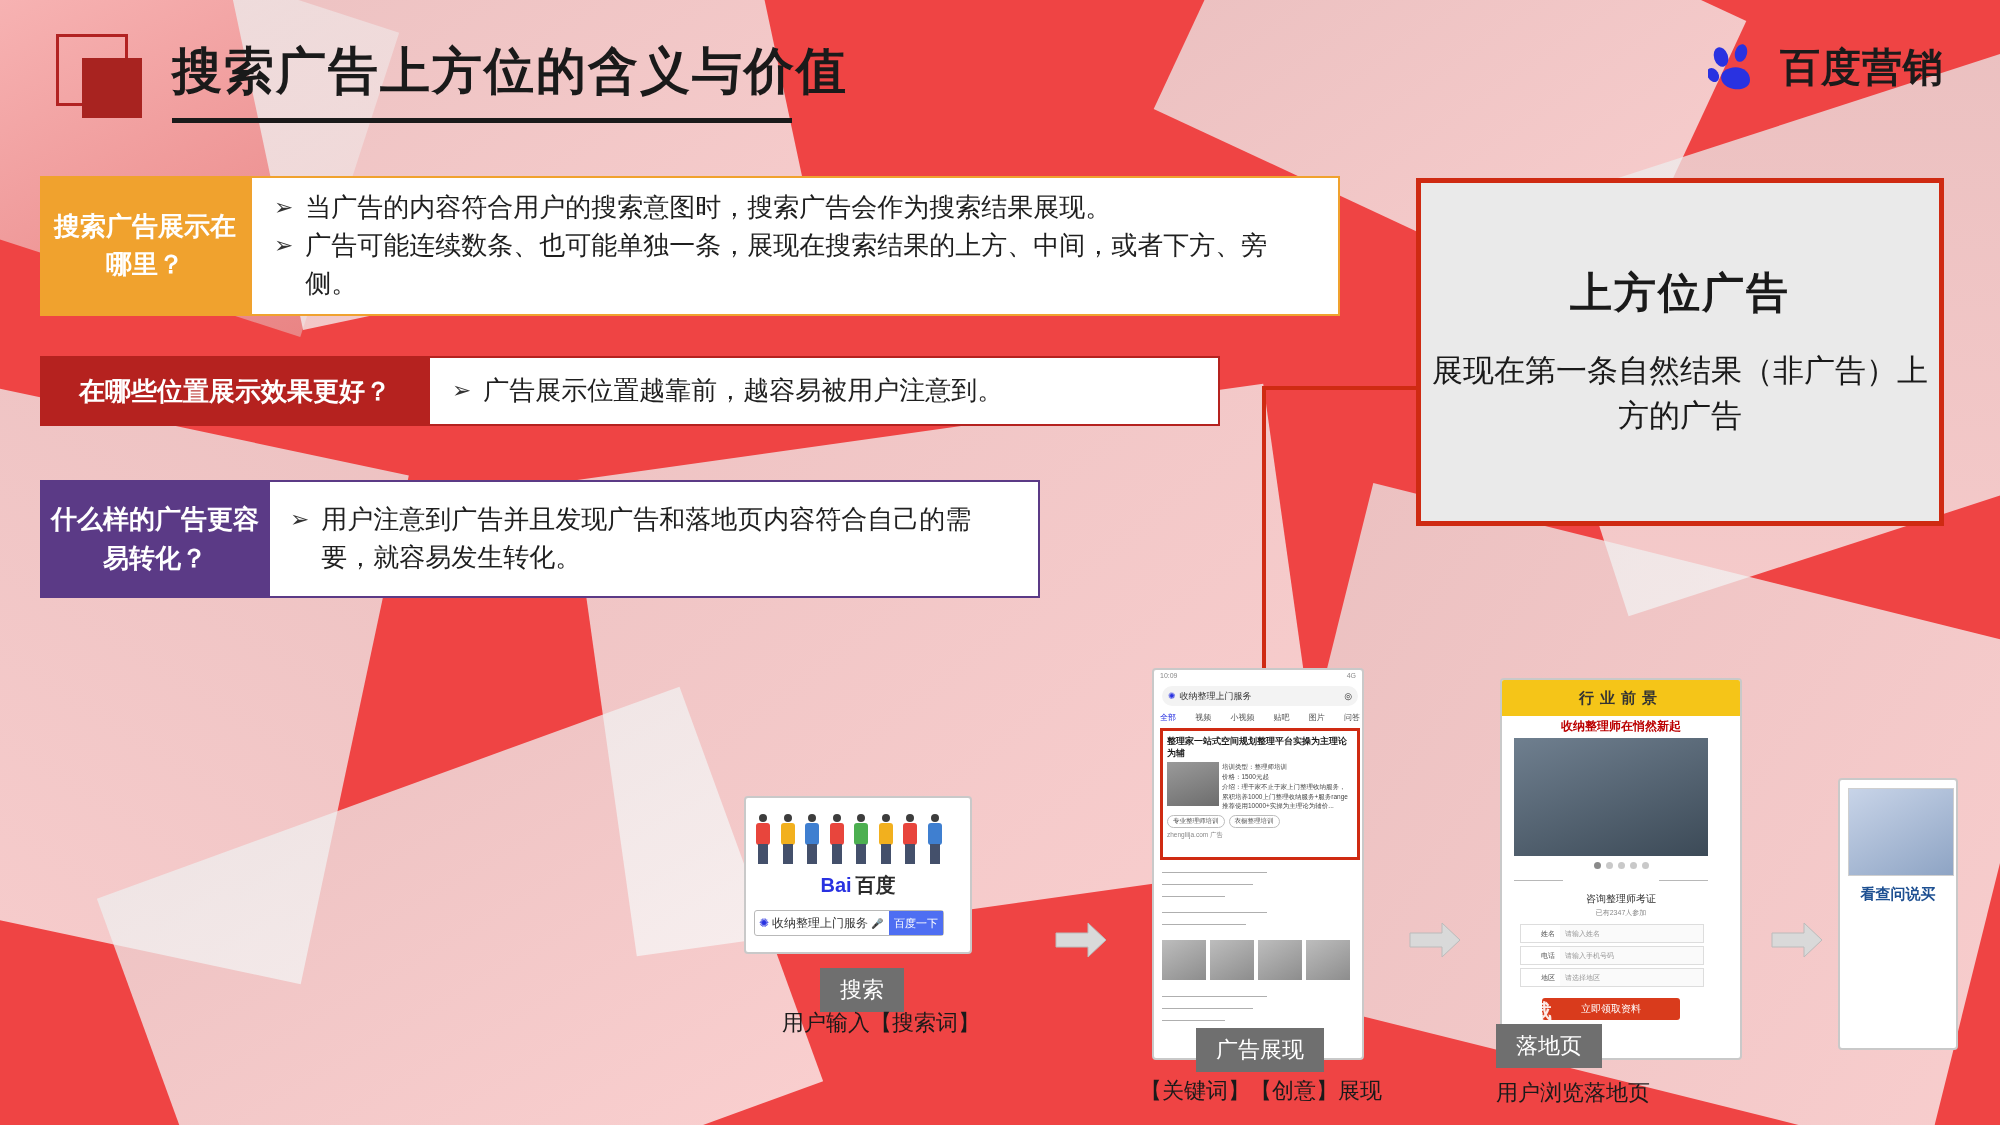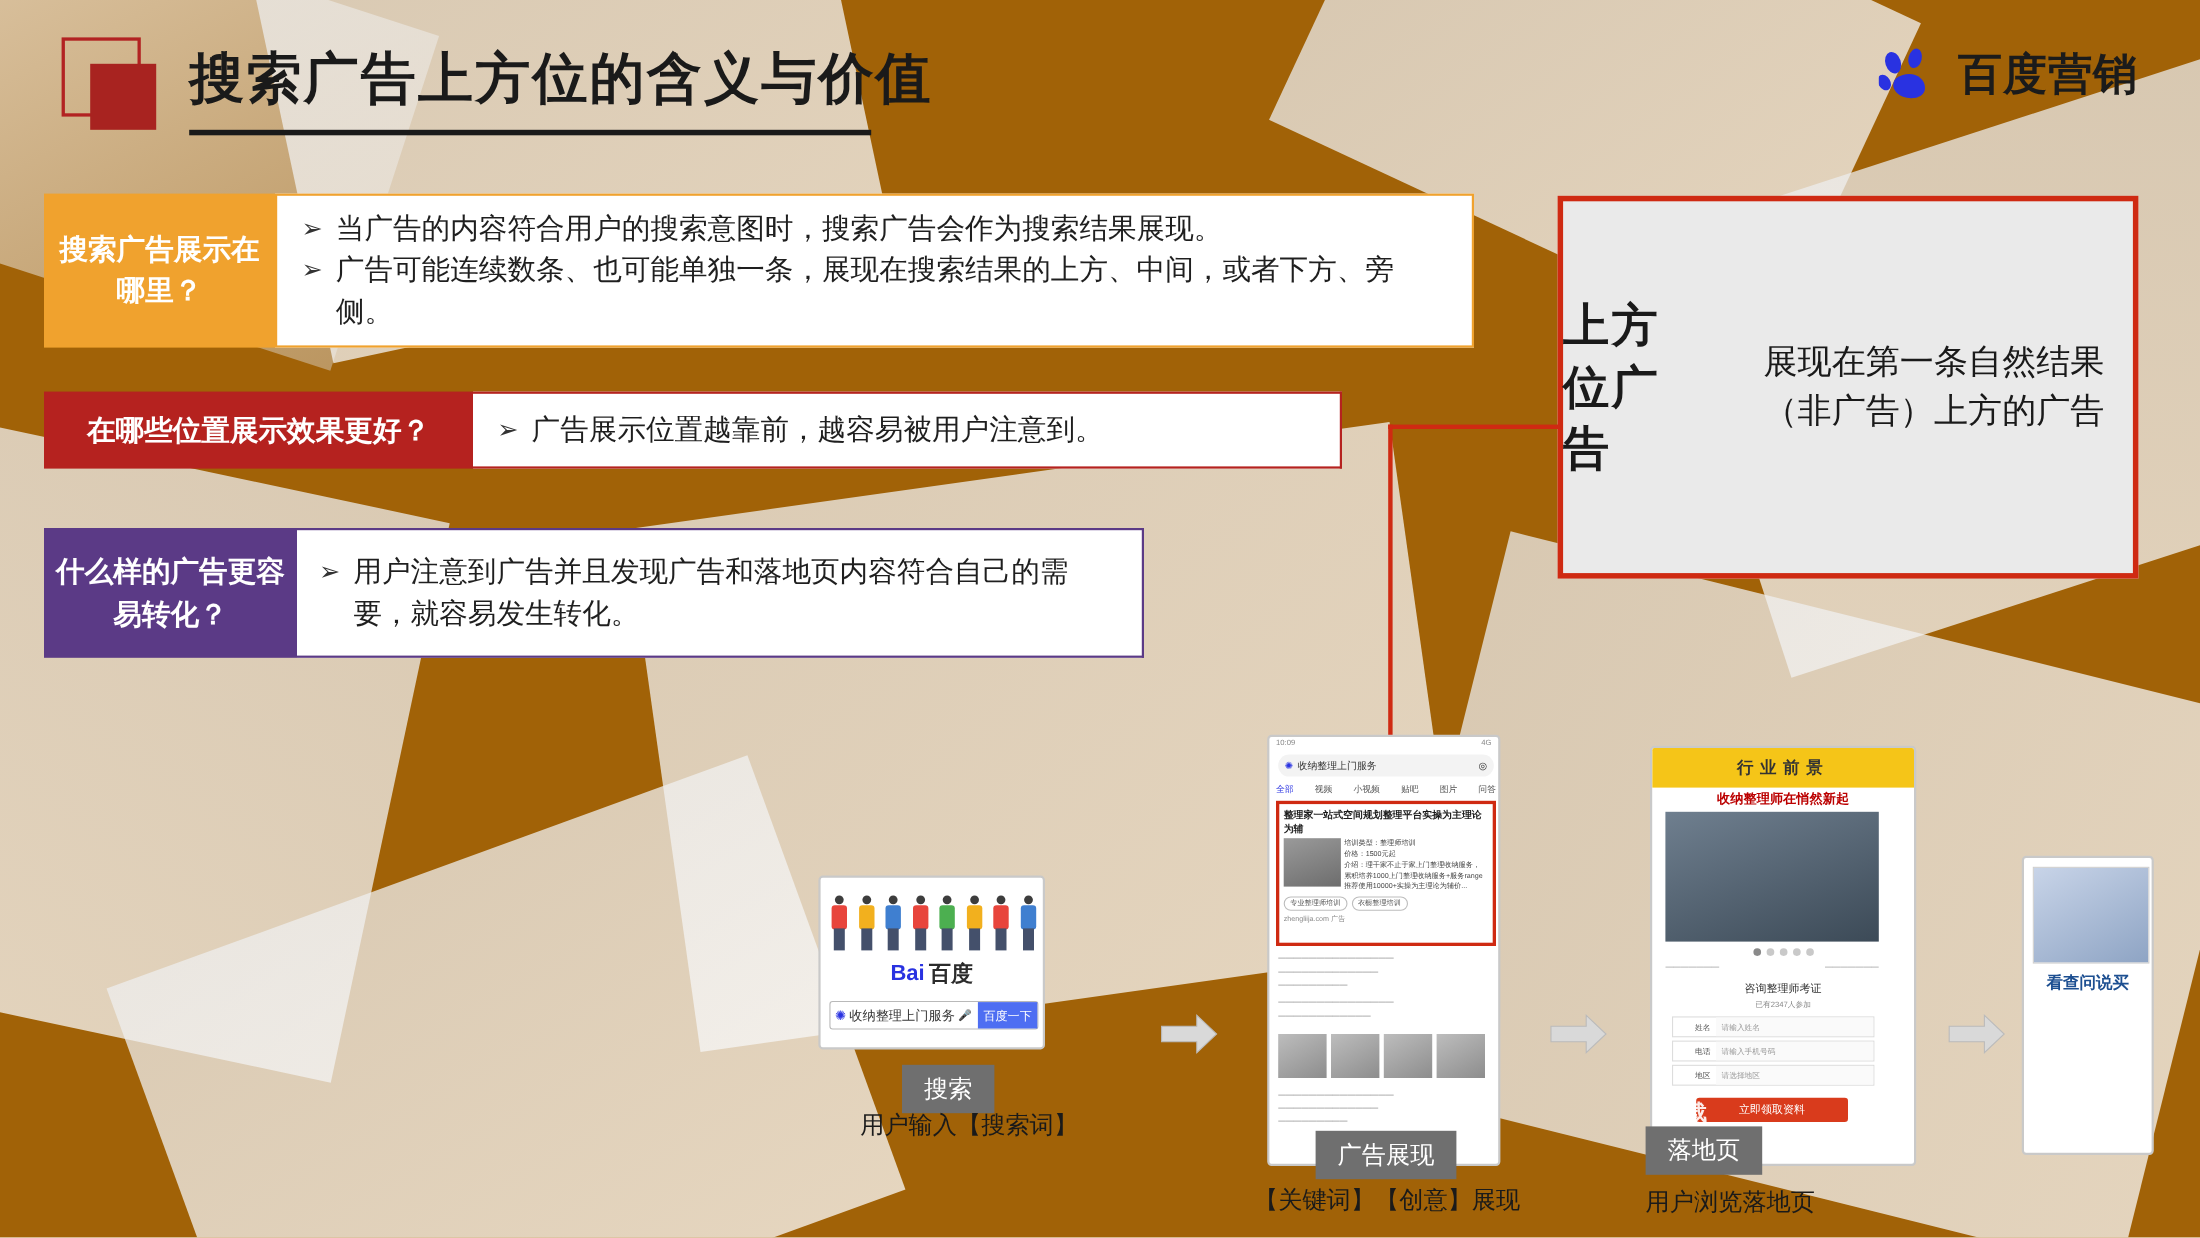--- a/index.html
+++ b/index.html
@@ -13,21 +13,21 @@
     position: relative;
     overflow: hidden;
     font-family: "Liberation Sans", sans-serif;
     color: #222;
   }
   .slide {
     position: absolute;
     left: 0; top: 0;
     width: 2000px;
     height: 1125px;
-    background: #a16207;
+    background: #ef4444;
     overflow: hidden;
   }
   
   .bg-poly {
     position: absolute;
     background: linear-gradient(135deg, rgba(255,255,255,0.85), rgba(225,225,225,0.55));
     opacity: .75;
   }
   .p1 { left: -60px; top: -40px; width: 420px; height: 320px; transform: rotate(18deg); }
   .p2 { left: 260px; top: -80px; width: 520px; height: 360px; transform: rotate(-12deg); background: linear-gradient(160deg,#ececec,#f8f8f8); }
@@ -131,21 +131,21 @@
 
   
   .callout {
     position: absolute;
     left: 1416px; top: 178px;
     width: 528px; height: 348px;
     background: #eaeaea;
     border: 5px solid #cf2a12;
     box-sizing: border-box;
     display: flex;
-    flex-direction: row;
+    flex-direction: column;
     align-items: center;
     justify-content: center;
     gap: 28px;
   }
   .callout-title { font-size: 42px; font-weight: bold; color: #1a1a1a; letter-spacing: 2px; }
   .callout-text { font-size: 31px; line-height: 1.45; color: #1a1a1a; text-align: center; }
 
   
   .conn { position: absolute; background: #cf2a12; }
   .conn-h { left: 1262px; top: 386px; width: 156px; height: 4px; }
@@ -206,21 +206,21 @@
   }
 
   
   .phone {
     position: absolute;
     background: #ffffff;
     border: 2px solid #c9c9c9;
     box-sizing: border-box;
     overflow: hidden;
   }
-  #phone1 { left: 744px; top: 796px; width: 206px; height: 158px; border-radius: 4px; }
+  #phone1 { left: 744px; top: 796px; width: 228px; height: 158px; border-radius: 4px; }
   .baidu-logo-row {
     position: absolute; left: 0; top: 74px; width: 100%;
     display: flex; align-items: center; justify-content: center; gap: 4px;
   }
   .baidu-word { font-size: 20px; font-weight: bold; color: #2b2b2b; }
   .baidu-blue { color: #2932e1; }
   .p1-searchbar {
     position: absolute; left: 8px; top: 112px; width: 190px; height: 26px;
     border: 1px solid #b9b9b9; border-radius: 3px; display: flex; align-items: center;
     font-size: 12px; color: #333; padding-left: 4px; box-sizing: border-box; gap: 3px;

